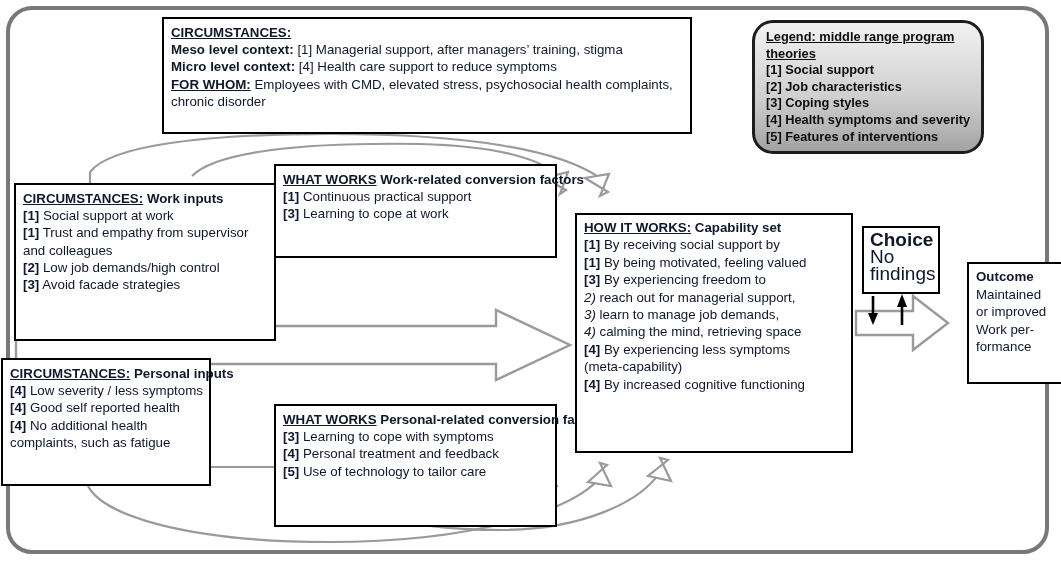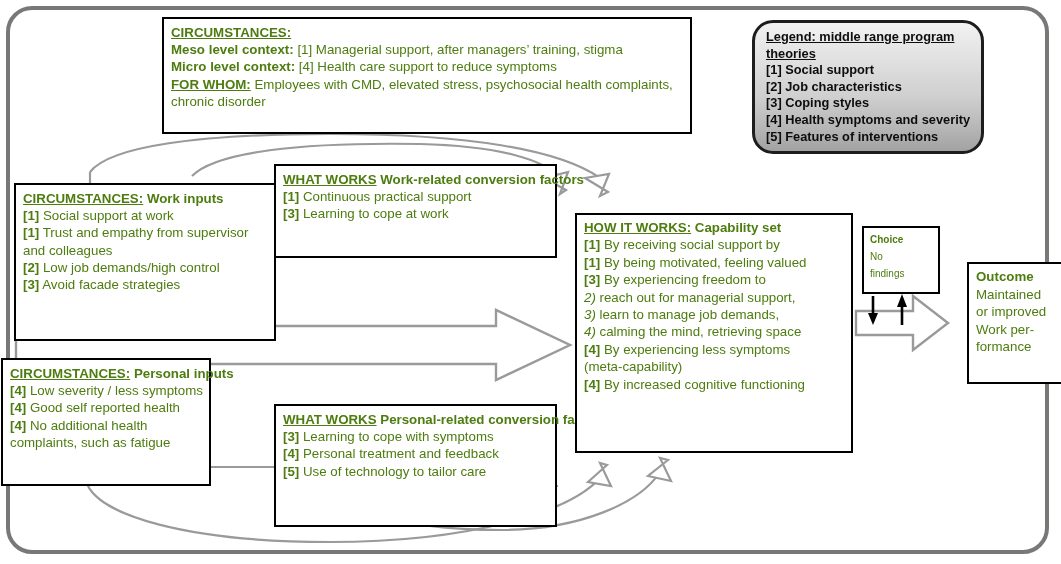--- a/index.html
+++ b/index.html
@@ -30,21 +30,21 @@
     width:1061px; height:564px;
     pointer-events:none;
   }
   .box{
     position:absolute;
     box-sizing:border-box;
     background:#ffffff;
     border:2.4px solid #000000;
     font-size:13.3px;
     line-height:17.2px;
-    color:#4d7c0f;
+    color:#0f172a;
     padding:5px 7px 4px 7px;
     z-index:5;
   }
   .box .ln{ white-space:nowrap; }
   .box .ln.wrapln{ white-space:normal; }
   .b{ font-weight:bold; }
   .u{ text-decoration:underline; font-weight:bold; }
 
   
   #legend{
@@ -67,21 +67,21 @@
   
   #box-circumstances{ left:162px; top:17px;  width:530px; height:117px; }
   #box-work-inputs{   left:14px;  top:183px; width:262px; height:158px; }
   #box-personal-inputs{left:1px; top:358px; width:210px; height:128px; }
   #box-work-conv{     left:274px; top:164px; width:283px; height:94px;  }
   #box-personal-conv{ left:274px; top:404px; width:283px; height:123px; }
   #box-how-it-works{  left:575px; top:213px; width:278px; height:240px; }
   #box-choice{        left:862px; top:226px; width:78px;  height:68px;  }
   #box-outcome{       left:944px; top:262px; width:104px; height:122px; }
 
-  #box-choice{ font-size:10px; line-height:17px; padding:3px 6px; }
+  #box-choice{ font-size:19px; line-height:17px; padding:3px 6px; }
   #box-outcome{ font-size:13.3px; line-height:17.6px; padding:4px 7px;margin-left:23px; }
   #box-how-it-works{ line-height:17.4px; padding:4px 6px 3px 7px; }
 </style>
 </head>
 <body>
 
 <div id="canvas">
 
   <div id="outer-frame"></div>
 

